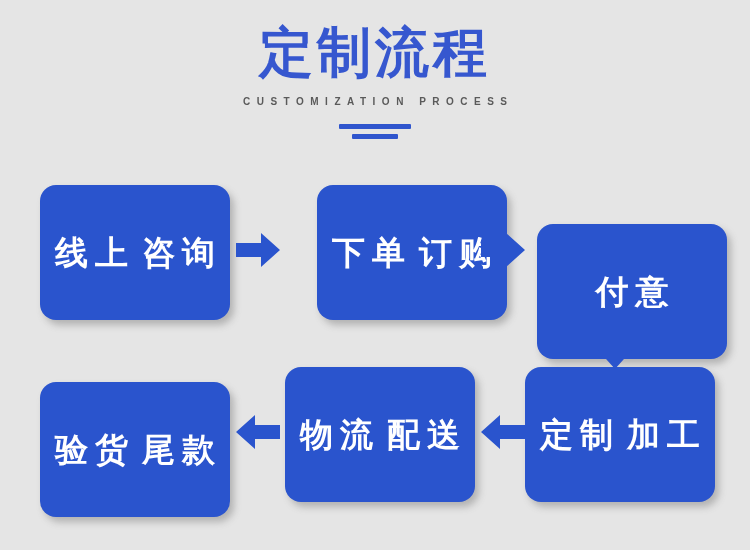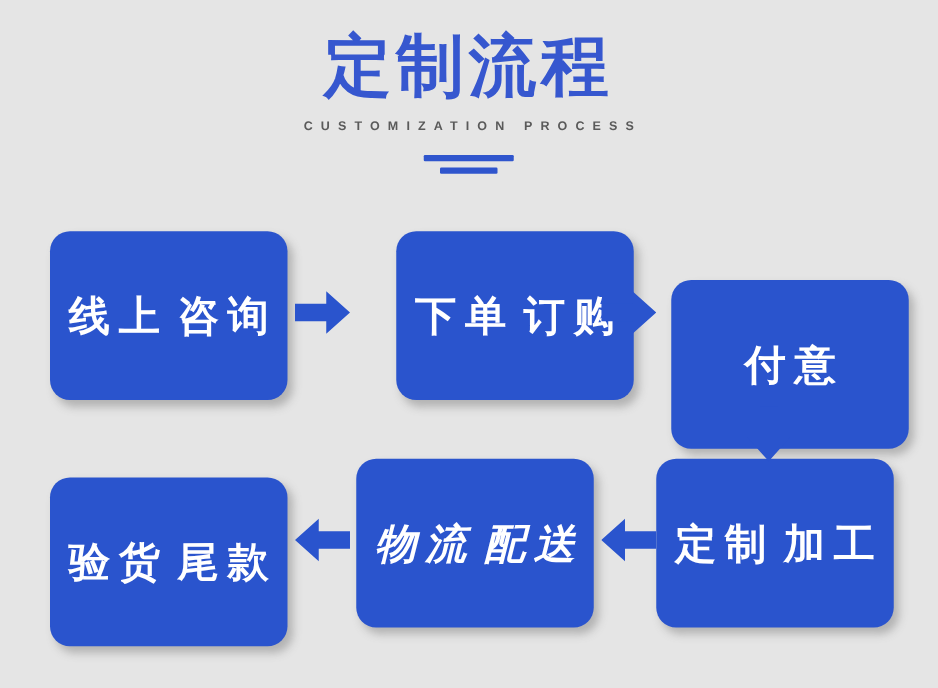--- a/index.html
+++ b/index.html
@@ -87,21 +87,21 @@
     font-family: "DejaVu Sans", "Liberation Sans", sans-serif;
     white-space: nowrap;
   }
 
   
   .pos-r1c1 { left: 40px;  top: 185px; }
   .pos-r1c2 { left: 285px; top: 185px; margin-left: 32px; }
   .pos-r1c3 { left: 537px; top: 185px; margin-top: 39px; }
   
   .pos-r2c1 { left: 40px;  top: 382px; }
-  .pos-r2c2 { left: 285px; top: 367px; font-style: italic; }
+  .pos-r2c2 { left: 285px; top: 367px; }
   .pos-r2c3 { left: 525px; top: 367px; }
 
   
   .arrow {
     position: absolute;
   }
   .arrow svg { display: block; }
 
   .arrow-r1-1 { left: 236px; top: 232px; }
   .arrow-r1-2 { left: 481px; top: 232px; }

